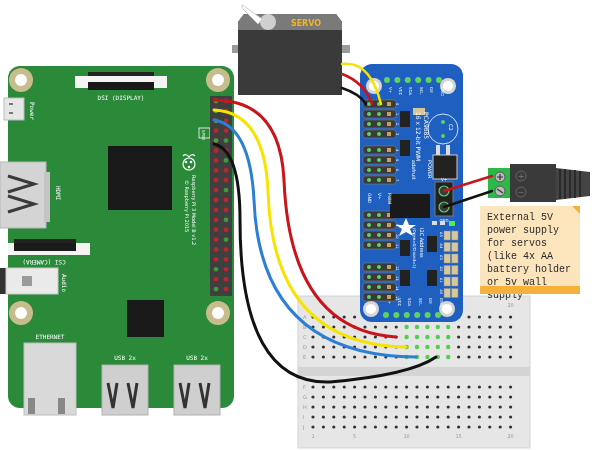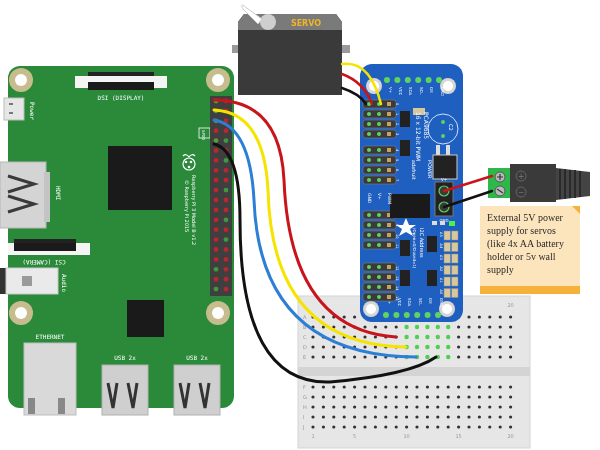--- a/index.html
+++ b/index.html
@@ -1,21 +1,21 @@
 <!DOCTYPE html>
 <html><head>
 <meta charset="utf-8">
 <style>
   html, body { margin:0; padding:0; background:#ffffff; }
   body { width:600px; height:450px; position:relative; overflow:hidden; font-family:"DejaVu Sans", sans-serif; }
   svg { position:absolute; left:0; top:0; }
   .note {
     position:absolute; left:480px; top:206px; width:100px; height:88px;
     background:#fce4bd; box-sizing:border-box; padding:5px 6px 0 7px;
-    font-family:Liberation Serif, serif; font-size:10px; line-height:13px; color:#2a2a2a;
+    font-family:Liberation Mono, monospace; font-size:10px; line-height:13px; color:#2a2a2a;
   }
   .note:after { content:""; position:absolute; right:0; top:0; border-style:solid; border-width:0 8px 8px 0; border-color:transparent #f5b13a transparent transparent; }
   .note .bar { position:absolute; left:0; bottom:0; width:100%; height:8px; background:#f5b13a; }
   .lbl { font-family:"DejaVu Sans Mono", monospace; }
 </style>
 </head>
 <body>
 
 <svg width="600" height="450" viewBox="0 0 600 450">
 

